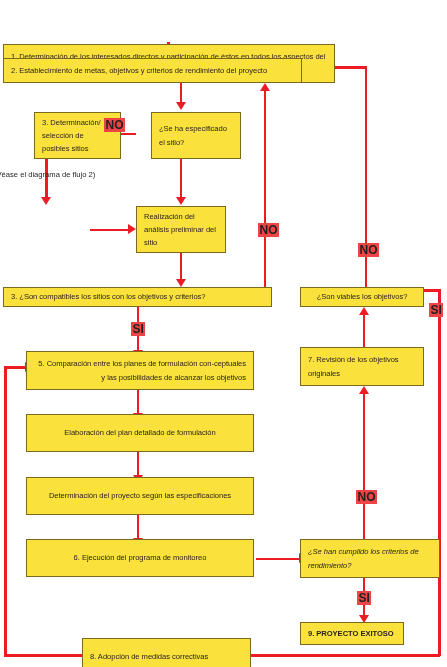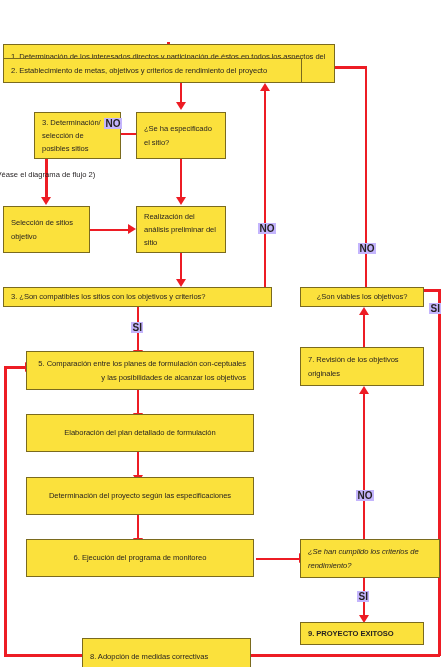--- a/index.html
+++ b/index.html
@@ -41,24 +41,24 @@
   }
   .note {
     position: absolute;
     font-size: 7.6px;
     color: #231f20;
     white-space: nowrap;
     z-index: 6;
   }
   .lbl {
     position: absolute;
-    font-size: 10px;
+    font-size: 12px;
     font-weight: bold;
     color: #231f20;
-    background: #c4b5fd;
+    background: #ef4444;
     padding: 0 1.5px;
     z-index: 7;
   }
   
   .ln {
     position: absolute;
     background: #ed1c24;
     z-index: 2;
   }
   .vl { width: 2.6px; }
@@ -154,29 +154,26 @@
   </div>
 
   <div class="node" style="left:3px; top:58px; width:299px; height:25px;">
     <span>2. Establecimiento de metas, objetivos y criterios de rendimiento del proyecto</span>
   </div>
 
   <div class="node" style="left:3px; top:112px; width:87px; height:47px;margin-left:31px;">
     <span>3. Determinación/ selección de posibles sitios</span>
   </div>
 
-  <div class="node" style="left:136px; top:112px; width:90px; height:47px;">
+  <div class="node" style="left:151px; top:112px; width:90px; height:47px;">
     <span>¿Se ha especificado el sitio?</span>
   </div>
 
   <div class="note" style="left:-6px; top:170px;">(Véase el diagrama de flujo 2)</div>
 
-  <div class="node" style="left:3px; top:206px; width:87px; height:47px;">
-    <span>Selección de sitios objetivo</span>
-  </div>
 
   <div class="node" style="left:136px; top:206px; width:90px; height:47px;">
     <span>Realización del análisis preliminar del sitio</span>
   </div>
 
   <div class="node" style="left:3px; top:287px; width:269px; height:20px;">
     <span>3.  ¿Son compatibles los sitios con los objetivos y criterios?</span>
   </div>
 
   <div class="node center" style="left:300px; top:287px; width:124px; height:20px;">
@@ -200,21 +197,21 @@
   </div>
 
   <div class="node center" style="left:26px; top:539px; width:228px; height:38px;">
     <span>6. Ejecución del programa de monitoreo</span>
   </div>
 
   <div class="node" style="left:300px; top:539px; width:140px; height:39px;font-style:italic;">
     <span>¿Se han cumplido los criterios de rendimiento?</span>
   </div>
 
-  <div class="node bold" style="left:300px; top:622px; width:124px; height:23px;justify-content:center;">
+  <div class="node bold" style="left:300px; top:622px; width:104px; height:23px;justify-content:center;">
     <span>9. PROYECTO EXITOSO</span>
   </div>
 
   <div class="node" style="left:82px; top:638px; width:169px; height:38px;">
     <span>8. Adopción de medidas correctivas</span>
   </div>
 
 </div>
 
 </body></html>

